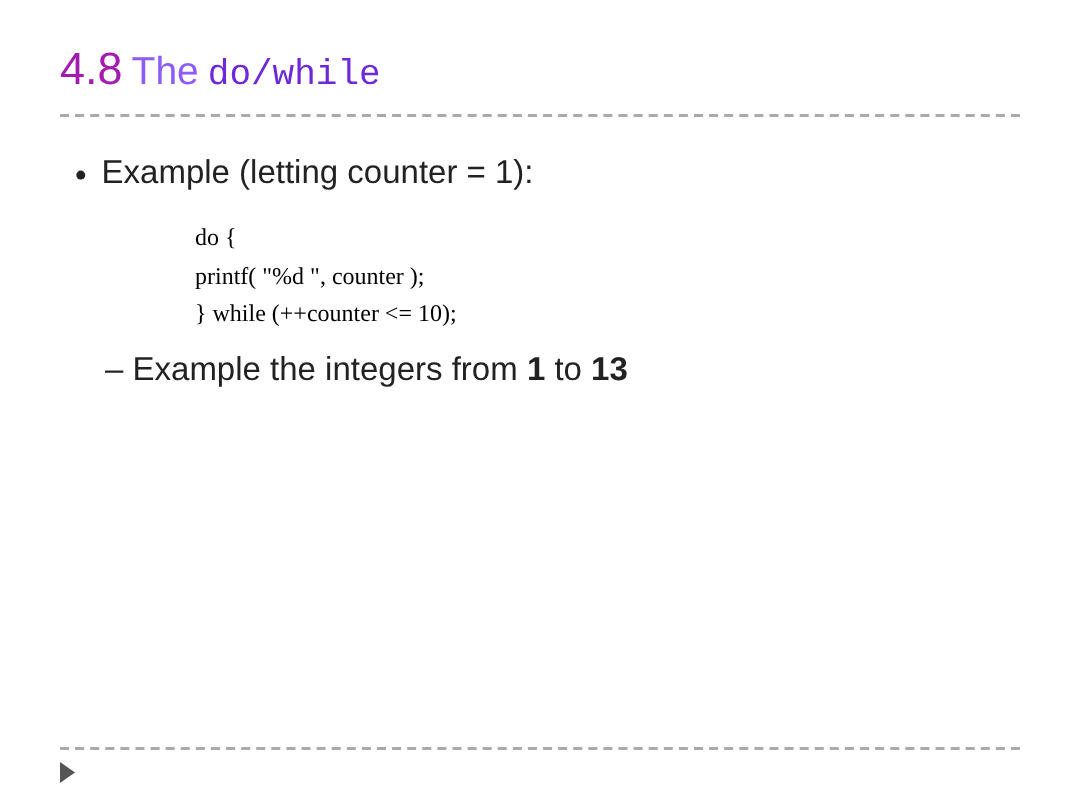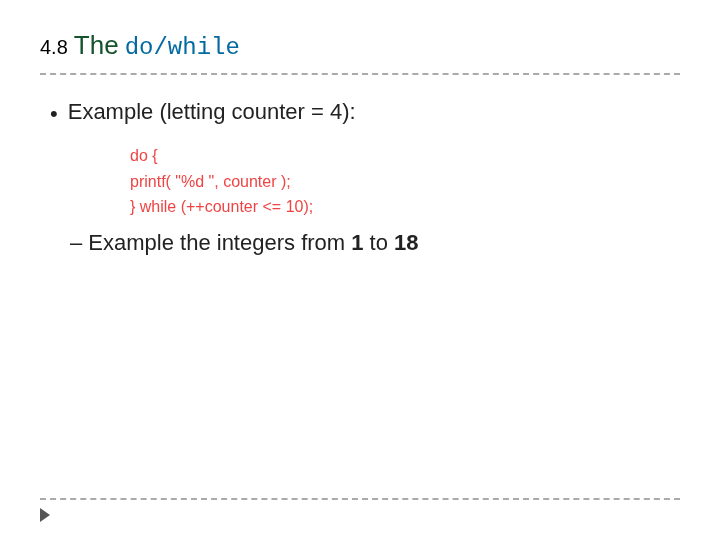--- a/index.html
+++ b/index.html
@@ -33,33 +33,33 @@
     .title {
       font-size: 26px;
       font-weight: normal;
       color: #222;
       display: flex;
       align-items: baseline;
       gap: 6px;
     }
 
     .title-number {
-      font-size: 20px;
-      color: #000000;
+      font-size: 30px;
+      color: #a21caf;
     }
 
     .title-text-plain {
       font-size: 26px;
-      color: #14532d;
+      color: #8b5cf6;
     }
 
     .title-code {
       font-family: 'Courier New', Courier, monospace;
       font-size: 24px;
-      color: #0369a1;
+      color: #6d28d9;
     }
 
     .content-area {
       padding-left: 10px;
     }
 
     .bullet-item {
       display: flex;
       align-items: flex-start;
       margin-bottom: 16px;
@@ -72,23 +72,23 @@
       margin-top: 2px;
       flex-shrink: 0;
     }
 
     .bullet-text {
       font-size: 22px;
       color: #222;
     }
 
     .code-block {
-      font-family: Liberation Sans, sans-serif;
+      font-family: Liberation Serif, serif;
       font-size: 16px;
-      color: #ef4444;
+      color: #000000;
       margin-left: 80px;
       margin-top: 6px;
       margin-bottom: 10px;
       line-height: 1.6;
     }
 
     .code-line {
       display: block;
     }
 
@@ -132,31 +132,31 @@
       <span class="title-number">4.8</span>
       <span class="title-text-plain">The</span>
       <span class="title-code">do/while</span>
     </div>
   </div>
 
   <div class="content-area">
 
     <div class="bullet-item">
       <span class="bullet-dot">•</span>
-      <span class="bullet-text">Example (letting counter = 4):</span>
+      <span class="bullet-text">Example (letting counter = 1):</span>
     </div>
 
     <div class="code-block">
       <span class="code-line">do {</span>
       <span class="code-line">    printf( "%d  ", counter );</span>
       <span class="code-line">} while (++counter &lt;= 10);</span>
     </div>
 
     <div class="dash-item">
-      <span>– Example the integers from </span><span class="bold">1</span><span> to </span><span class="bold">18</span>
+      <span>– Example the integers from </span><span class="bold">1</span><span> to </span><span class="bold">13</span>
     </div>
 
   </div>
 
   <div class="footer-area">
     <div class="footer-triangle"></div>
   </div>
 
 </div>
 

